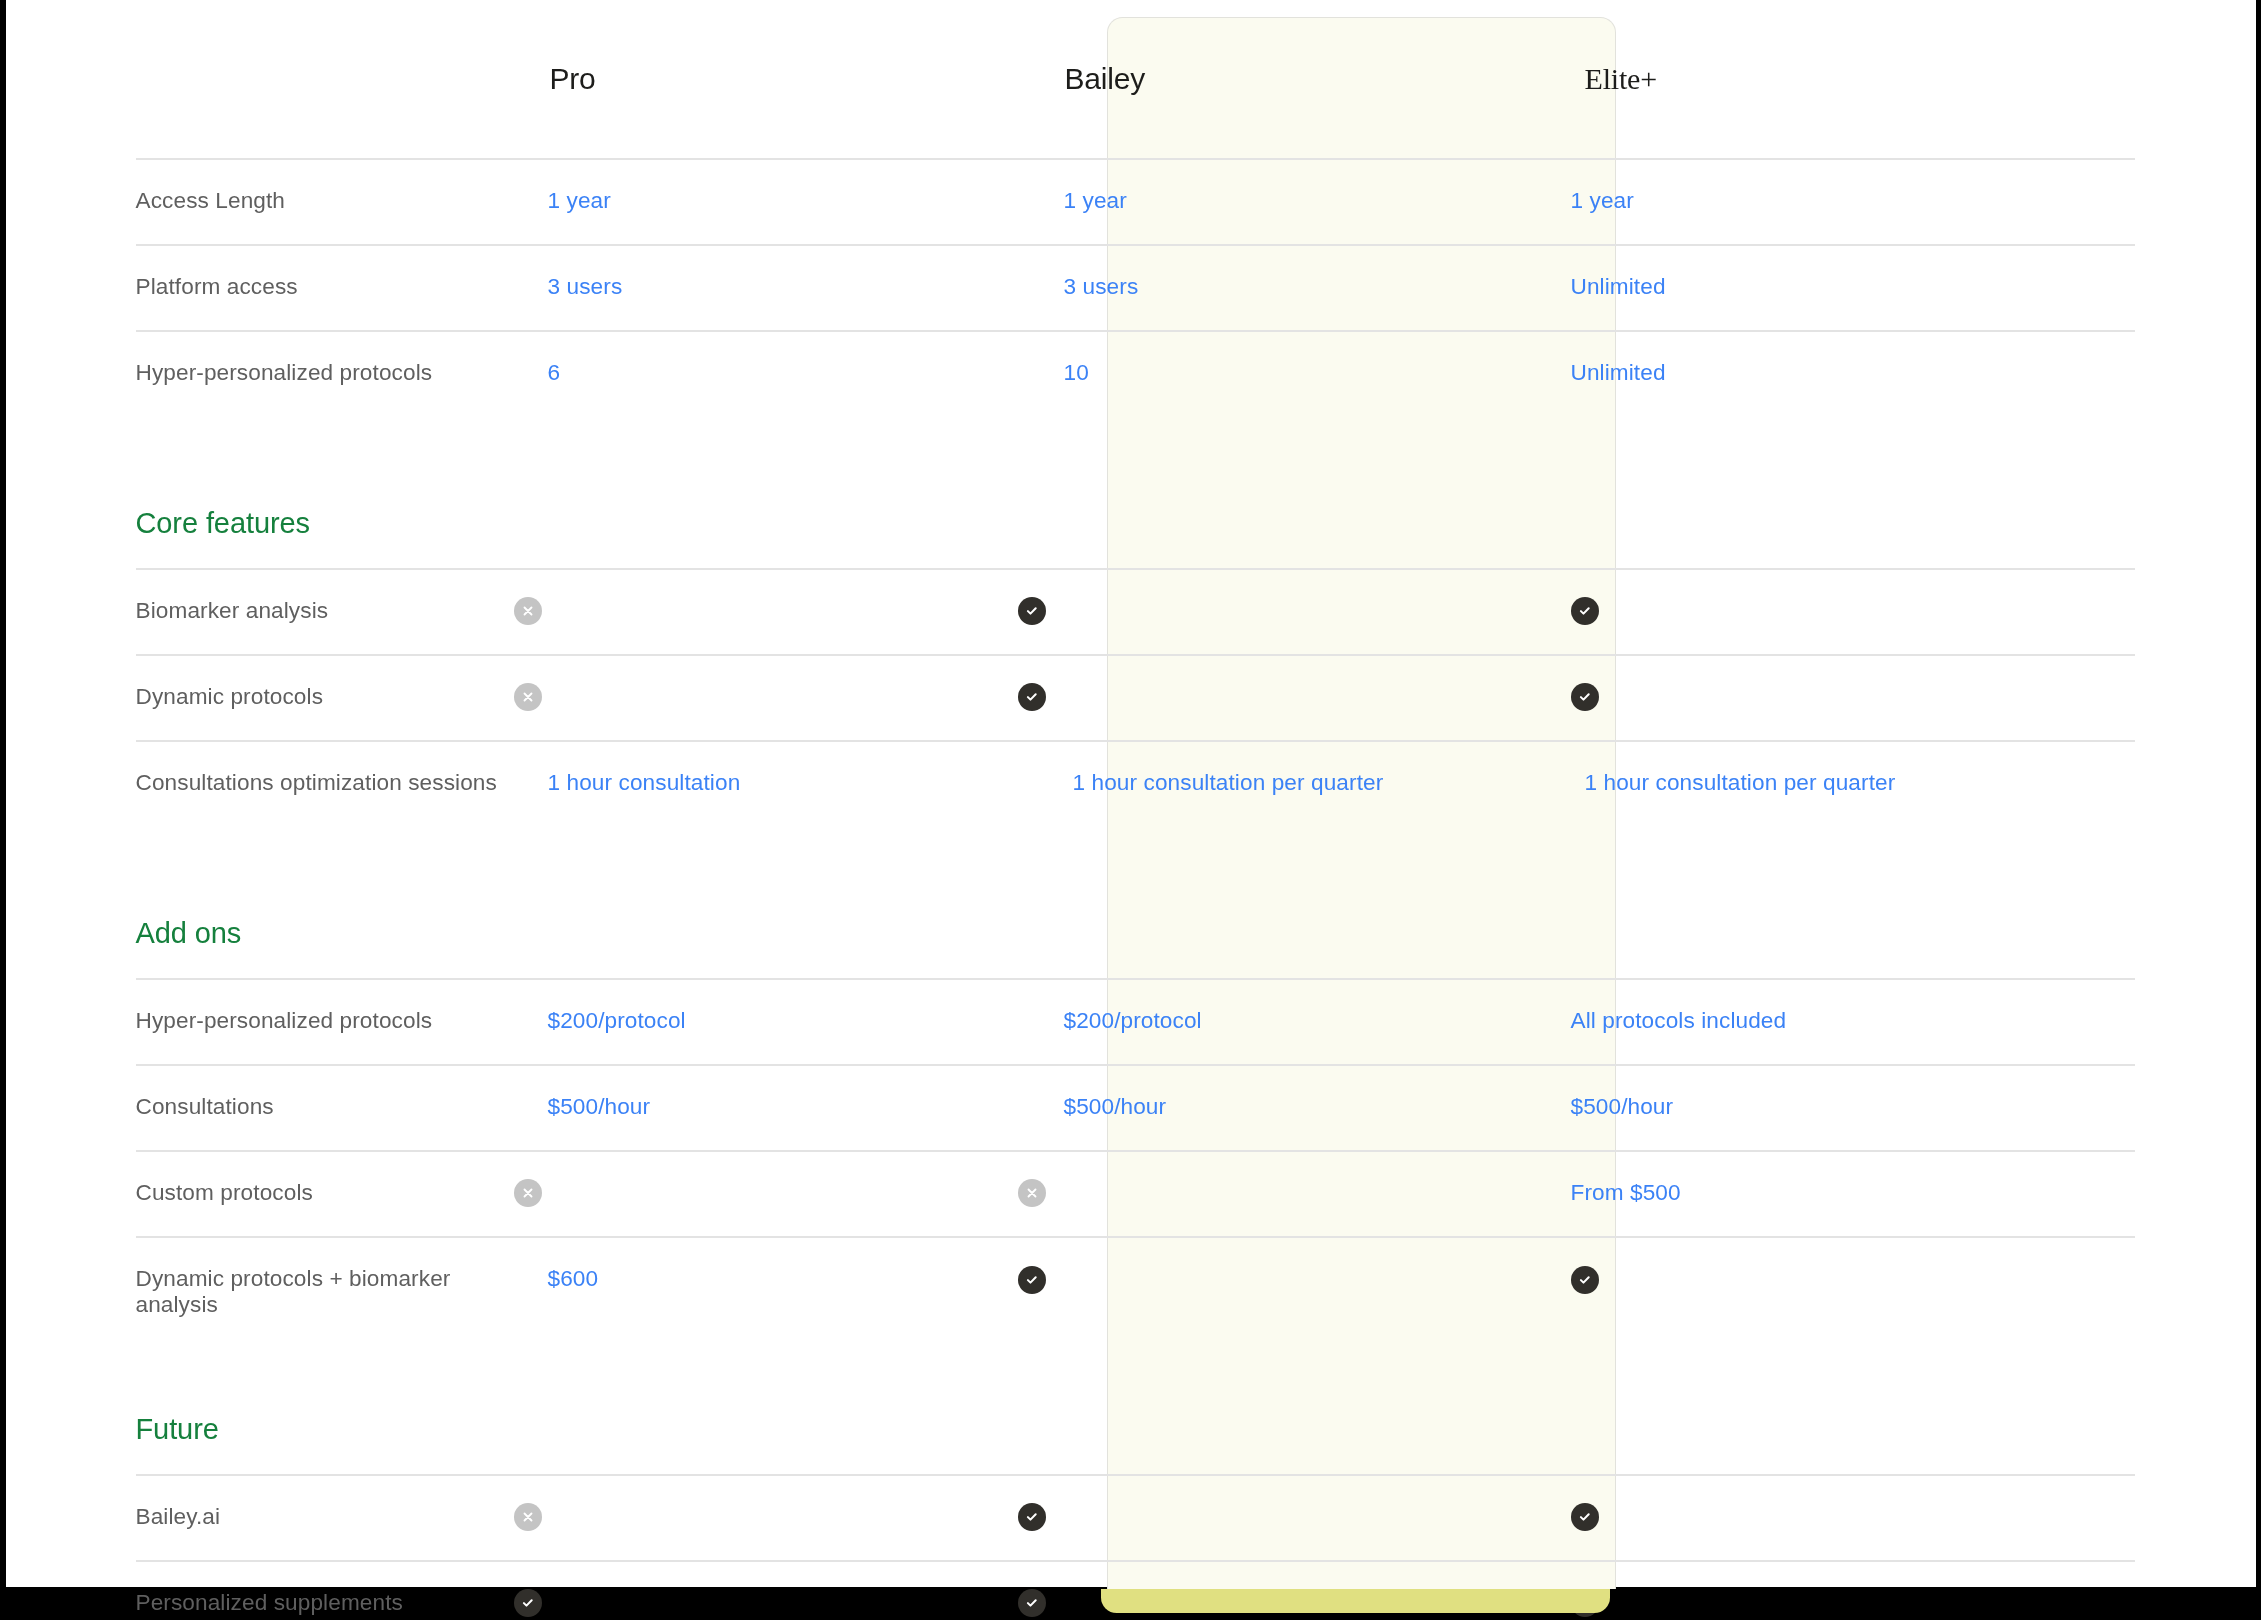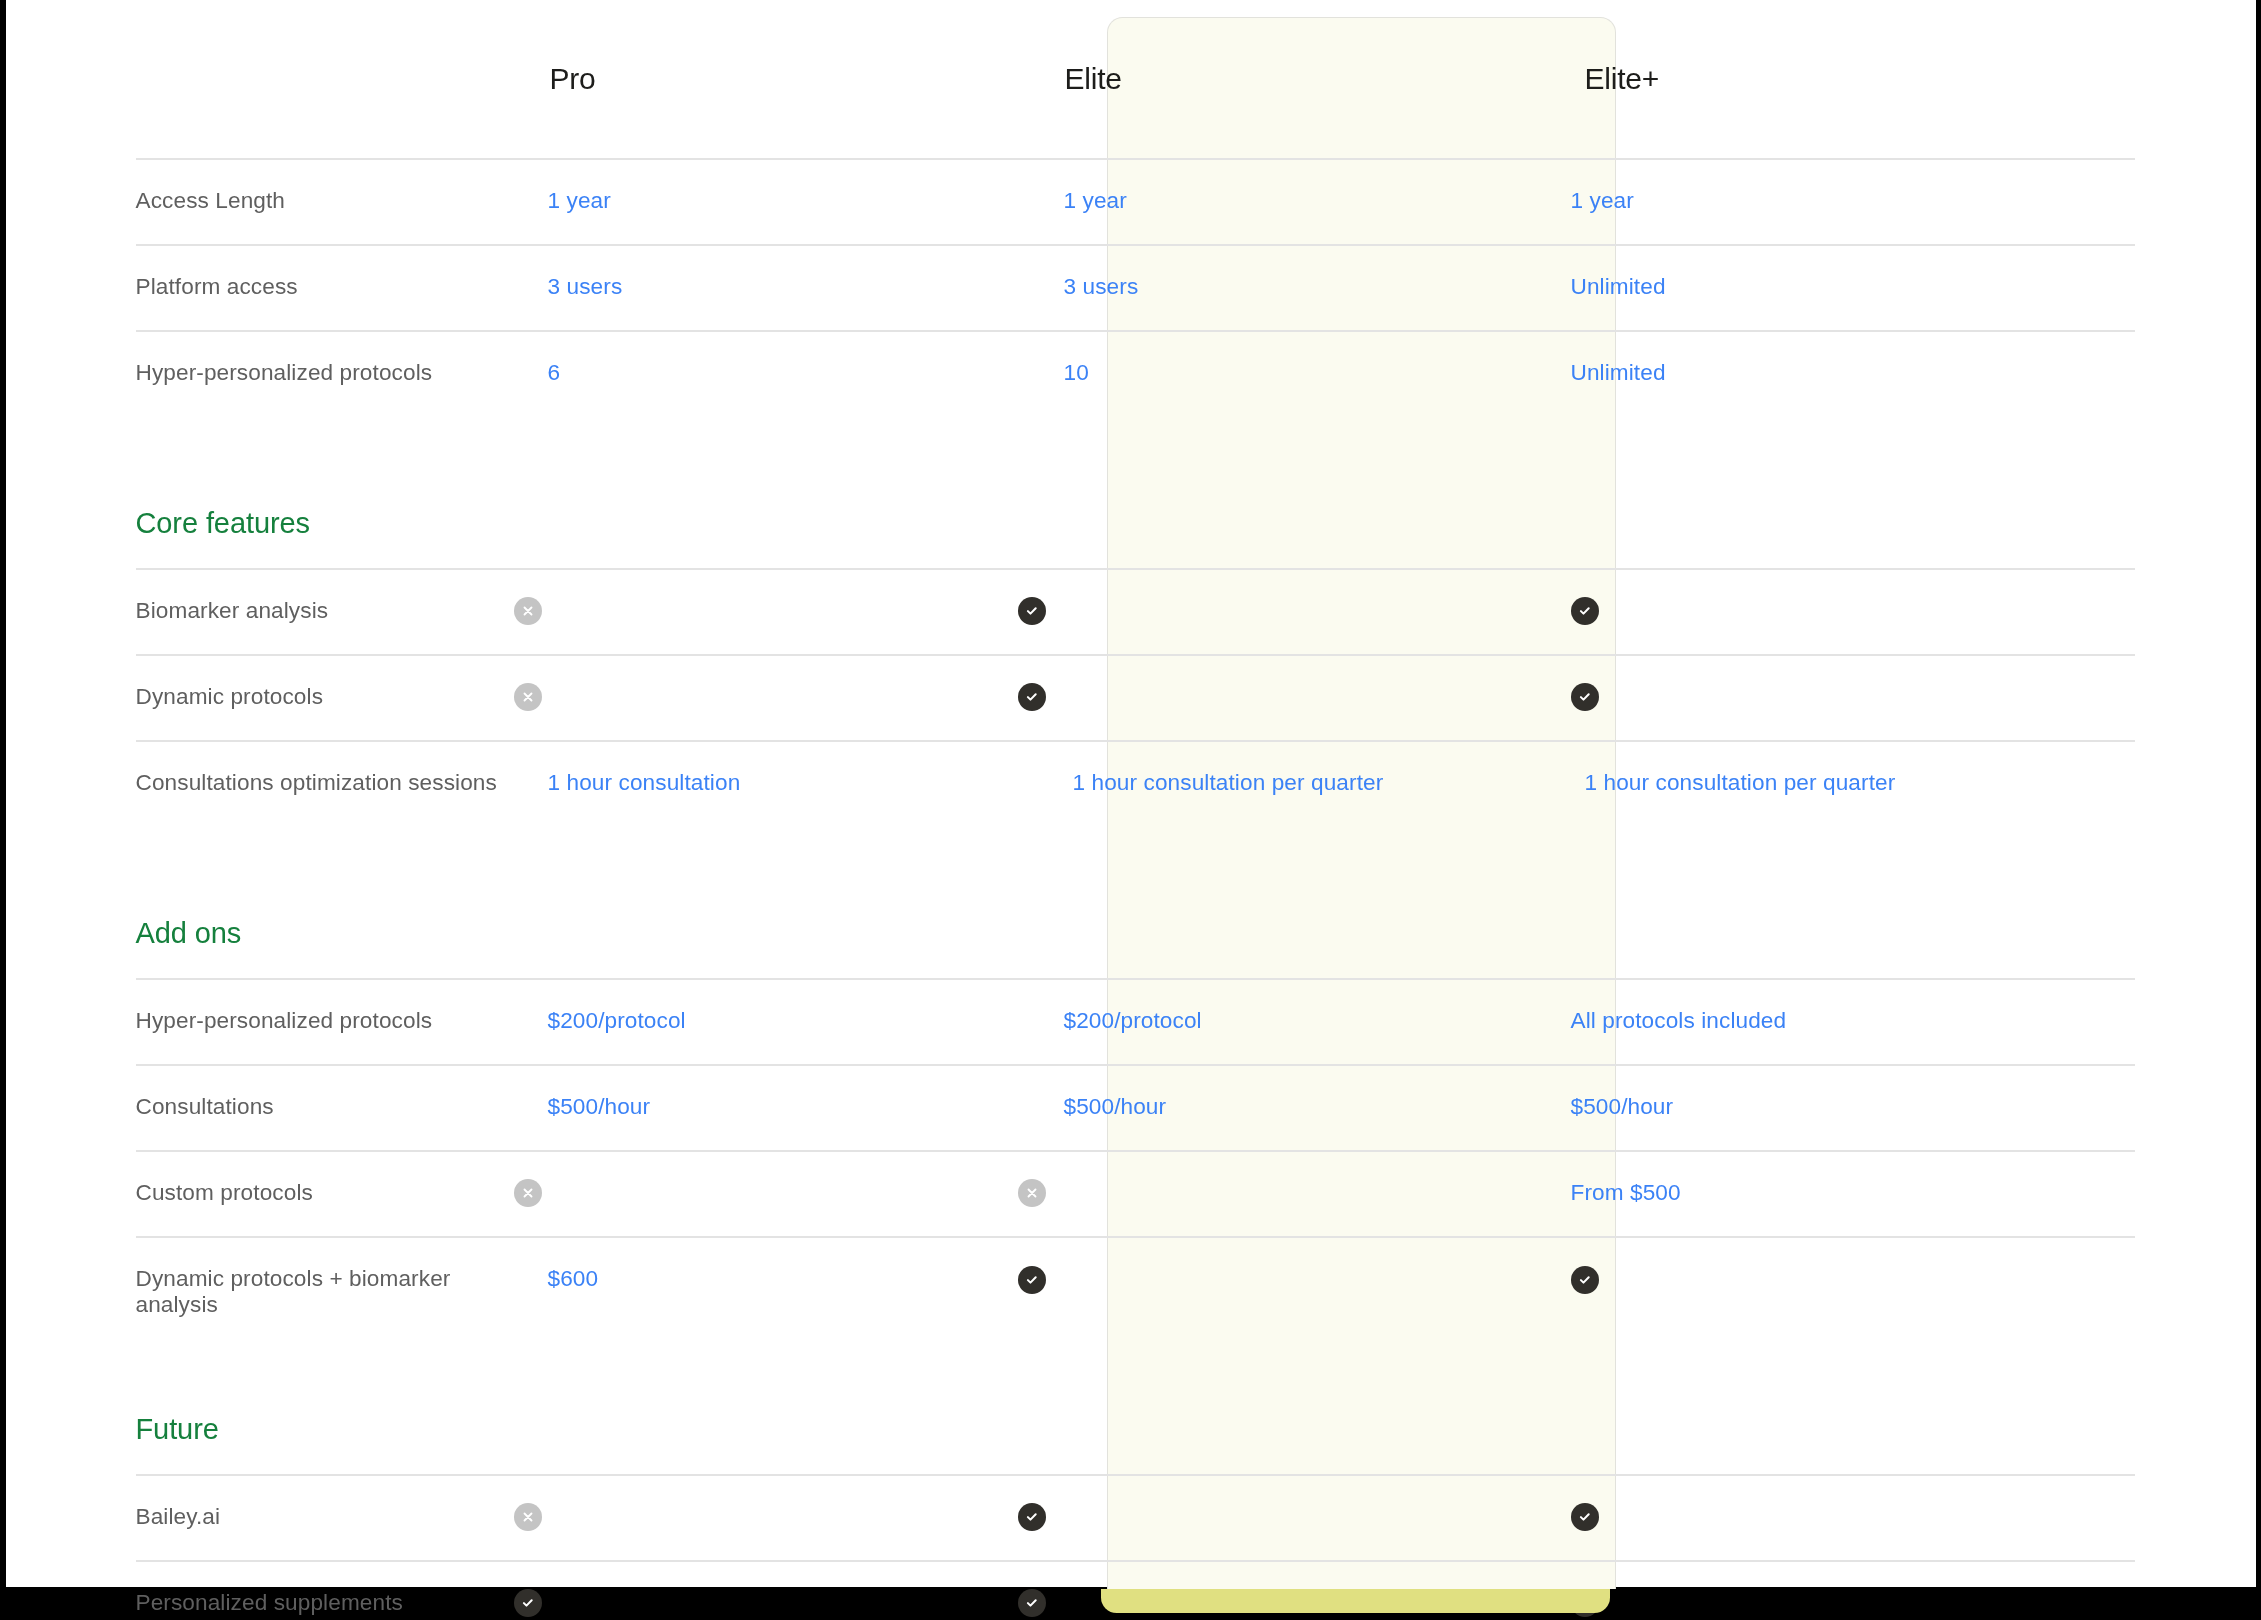--- a/index.html
+++ b/index.html
@@ -91,21 +91,21 @@
   .c-label  { width: 505px;  padding-left: 130px; }
   .c-pro    { width: 506px;  padding-left: 37px;  }
   .c-elite  { width: 509px;  padding-left: 47px;  }
   .c-eliteplus { width: 609px; padding-left: 45px; }
 
   
   #header-row { height: 158px; align-items: center; }
   #header-row .cell { height: 132px; }
   #header-row .c-pro { padding-left: 39px; }
   #header-row .c-elite { padding-left: 48px; }
-  #header-row .c-eliteplus { padding-left: 59px; }
+  #header-row .c-eliteplus { padding-left: 59px; font-family: Liberation Serif, serif; }
 
   .plan-name {
     font-size: 30px;
     color: #1d1d1b;
     letter-spacing: -0.2px;
     font-weight: 400;
   }
 
   
   .data-row { height: 86px; }
@@ -168,21 +168,21 @@
     <div id="elite-band"></div>
 
     <div id="compare-table">
 
       <div class="trow" id="header-row">
         <div class="cell c-label"></div>
         <div class="cell c-pro">
           <span class="plan-name">Pro</span>
         </div>
         <div class="cell c-elite">
-          <span class="plan-name">Elite</span>
+          <span class="plan-name">Bailey</span>
         </div>
         <div class="cell c-eliteplus">
           <span class="plan-name">Elite+</span>
         </div>
       </div>
 
       <div class="trow data-row has-rule">
         <div class="cell c-label">
           <span class="row-label">Access Length</span>
         </div>

